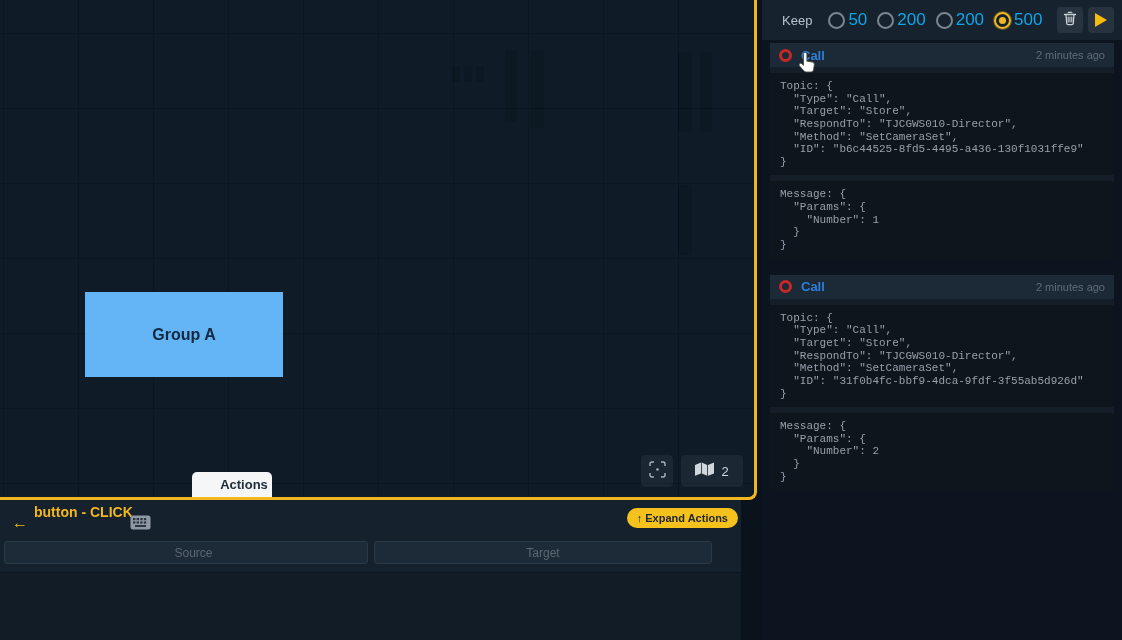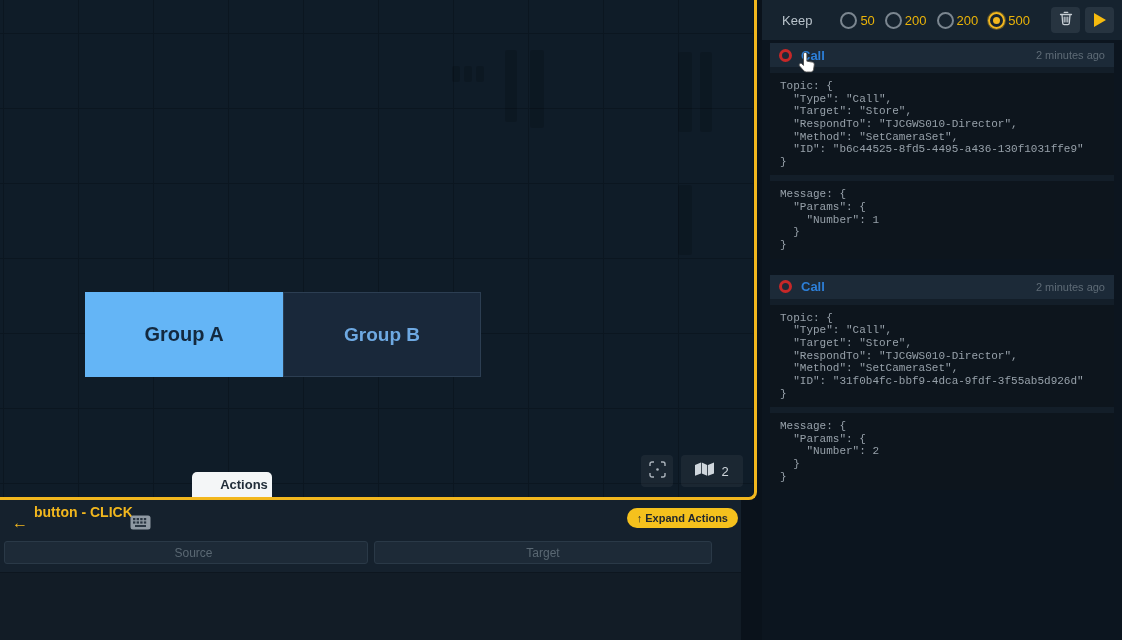--- a/index.html
+++ b/index.html
@@ -16,21 +16,21 @@
     background-size:75px 75px;
     background-position:3px 33px;
     border-right:3px solid #f2b71e;
     border-bottom:3px solid #f2b71e;
     border-radius:0 0 8px 0;
   }
   .artifact { position:absolute; background:rgba(0,0,0,.14); border-radius:2px; }
 
   .group-btn { position:absolute; top:292px; height:85px; width:198px;
     display:flex; align-items:center; justify-content:center; }
-  .group-a { left:85px; background:#64b5f6; color:#13293f; font-size:20px; font-weight:bold; }
+  .group-a { left:85px; background:#64b5f6; color:#13293f; font-size:16px; font-weight:bold; }
   .group-b { left:283px; background:#19283a; border:1px solid #2c3e52; color:#6ea9e2; font-size:19px; font-weight:bold; }
 
   .actions-tab { position:absolute; left:192px; top:472px; width:80px; height:25px;
     background:#f4f6f7; border-radius:5px 5px 0 0; color:#222e3a; font-size:13px; font-weight:bold;
     display:flex; align-items:center; justify-content:center;padding-left:24px; }
 
   .canvas-tool { position:absolute; top:455px; height:32px; background:rgba(255,255,255,0.05);
     border-radius:4px; display:flex; align-items:center; justify-content:center; gap:7px; color:#cfd6dc; }
   .fit-btn { left:641px; width:32px; }
   .map-btn { left:681px; width:62px; font-size:13px; }
@@ -45,27 +45,27 @@
     font-size:11px; font-weight:bold; padding:4px 10px; border:none; border-radius:10px; }
   .io-input { position:absolute; top:41px; height:23px; background:#1d2a37; border:1px solid #2a3947;
     border-radius:3px; color:#c7ccd1; font-size:12px; text-align:center; font-family:"Liberation Sans",sans-serif; }
   .io-input::placeholder { color:#5a6873; }
   .src { left:4px; width:364px;padding-left:15px; }
   .tgt { left:374px; width:338px; }
 
   
   .right-panel { position:absolute; left:762px; top:0; width:360px; height:640px; background:#0c151f; }
   .topbar { height:40px; background:#16232f; display:flex; align-items:center; padding:0 8px 0 20px; }
-  .keep-label { color:#b9c3cb; font-size:13px; margin-right:28px; }
+  .keep-label { color:#b9c3cb; font-size:13px; margin-right:16px; }
   .radio-opt { display:flex; align-items:center; margin-right:10px; }
   .radio-circle { width:17px; height:17px; border:2px solid #7b8690; border-radius:50%; margin-right:3px;
     display:flex; align-items:center; justify-content:center; }
   .radio-opt.selected .radio-circle { border-color:#f2b71e; box-shadow:0 0 0 1px rgba(242,183,30,.35); }
   .radio-opt.selected .radio-circle::after { content:""; width:7px; height:7px; border-radius:50%; background:#f2b71e; }
-  .radio-text { color:#eab308; font-size:13px;text-align:right; }
+  .radio-text { color:#0ea5e9; font-size:17px;text-align:right; }
   .tb-spacer { flex:1; }
   .tb-btn { width:29px; height:26px; background:#273440; border:none; border-radius:4px;
     display:flex; align-items:center; justify-content:center; margin-left:5px; }
   .play-tri { width:0; height:0; border-left:12px solid #f7bb0e; border-top:7px solid transparent; border-bottom:7px solid transparent; }
 
   .card { background:#131e29; margin:0 8px 16px; }
   .card1 { margin-top:3px; }
   .card-header { height:24px; background:#1c2a38; display:flex; align-items:center; padding:0 9px; }
   .rec-dot { width:13px; height:13px; border:3px solid #c62828; border-radius:50%; }
   .call-label { color:#2d7fd8; font-weight:bold; font-size:13px; margin-left:9px; }
@@ -88,23 +88,20 @@
     <div class="artifact" style="left:464px;top:66px;width:8px;height:16px;"></div>
     <div class="artifact" style="left:476px;top:66px;width:8px;height:16px;"></div>
     <div class="artifact" style="left:505px;top:50px;width:12px;height:72px;"></div>
     <div class="artifact" style="left:530px;top:50px;width:14px;height:78px;"></div>
     <div class="artifact" style="left:678px;top:52px;width:14px;height:80px;"></div>
     <div class="artifact" style="left:700px;top:52px;width:12px;height:80px;"></div>
     <div class="artifact" style="left:678px;top:185px;width:14px;height:70px;"></div>
 
     <div class="group-btn group-a">
       <span>Group A</span>
-    </div>
-    <div class="group-btn group-b">
-      <span>Group B</span>
     </div>
 
     <div class="actions-tab">
       <span>Actions</span>
     </div>
 
     <div class="canvas-tool fit-btn">
       <span>
         <svg width="17" height="17" viewBox="0 0 17 17" fill="none" stroke="#aab3bb" stroke-width="1.4">
           <path d="M1 5V3a2 2 0 0 1 2-2h2M12 1h2a2 2 0 0 1 2 2v2M16 12v2a2 2 0 0 1-2 2h-2M5 16H3a2 2 0 0 1-2-2v-2"></path>

